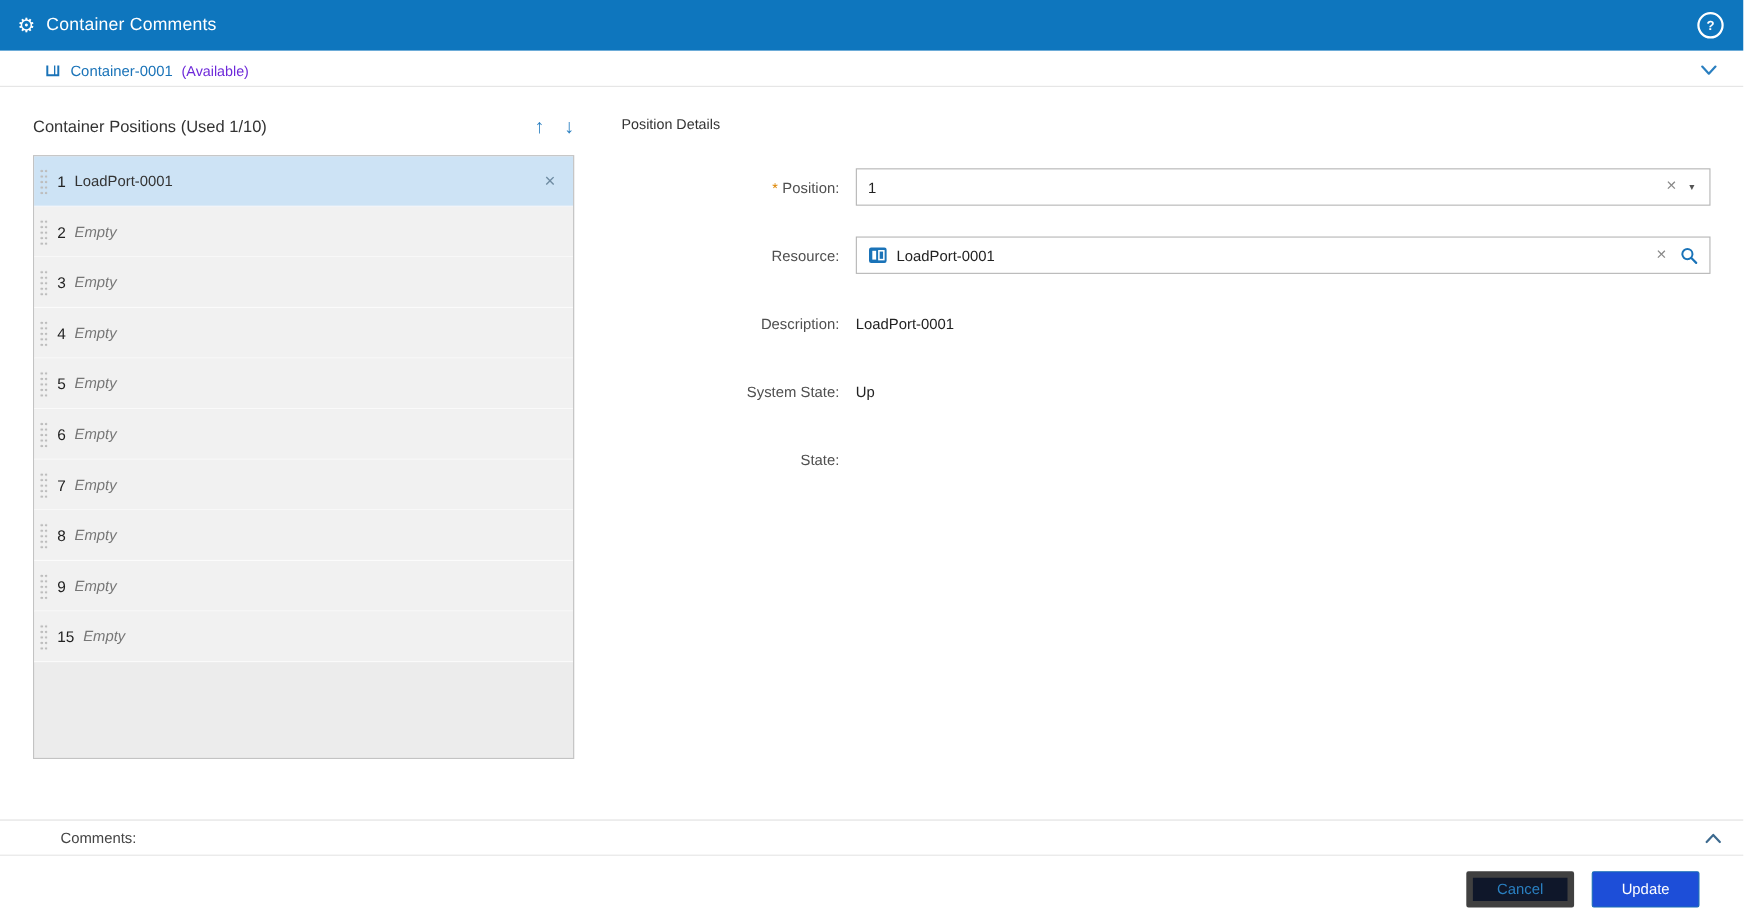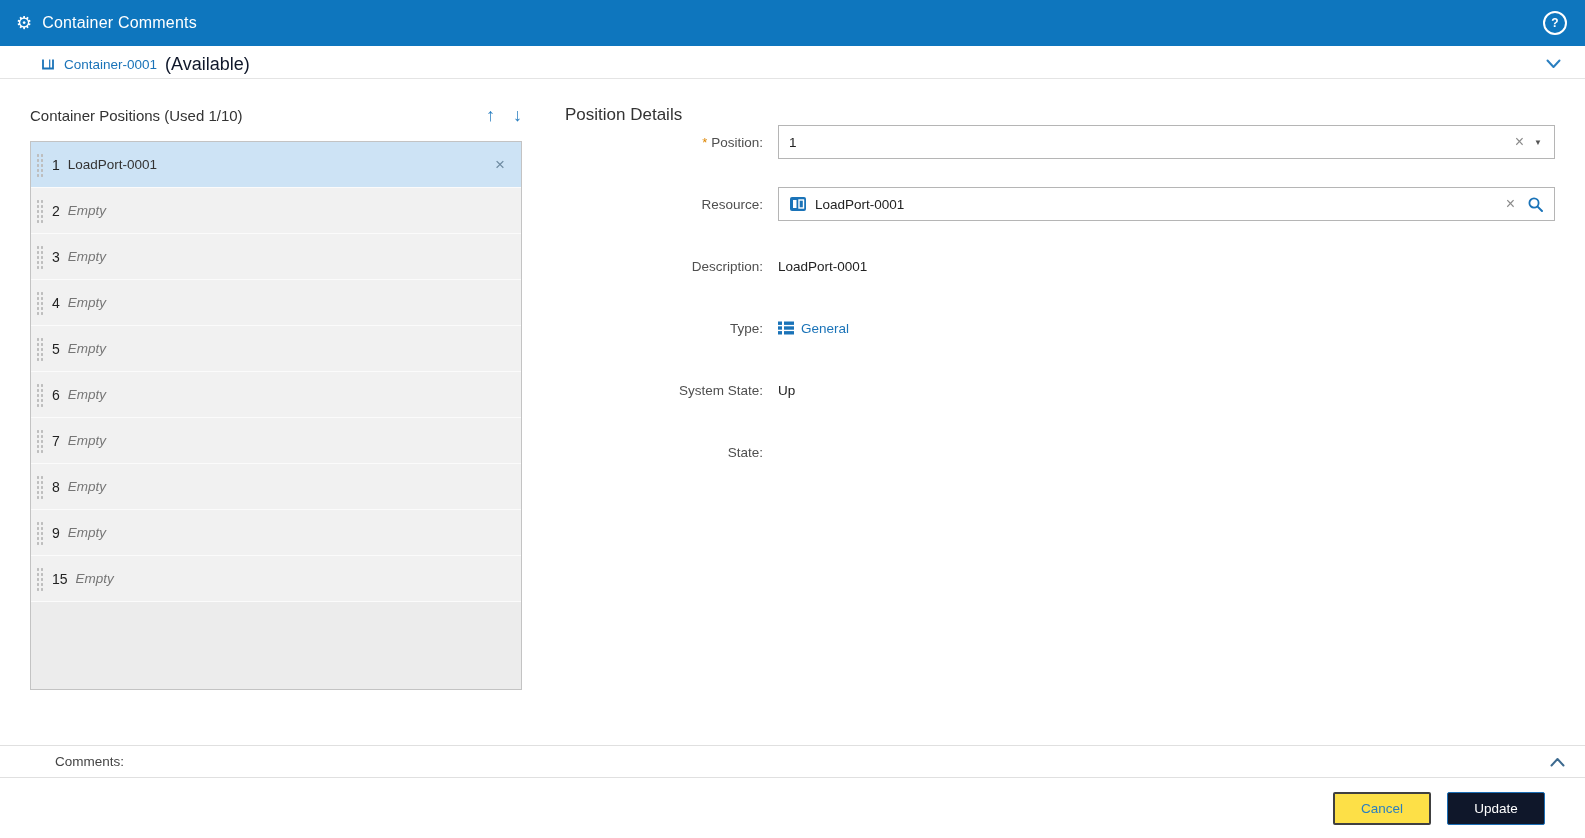--- a/index.html
+++ b/index.html
@@ -26,21 +26,21 @@
   }
 
   
   .breadcrumb {
     height: 33px; border-bottom: 1px solid #e4e4e4;
     display: flex; align-items: center;
     padding: 4px 20px 0 40px; box-sizing: border-box;
   }
   .crumb-icon { display: flex; }
   .crumb-link { color: #1a73b8; font-size: 13.5px; margin: 0 8px; cursor: pointer; text-decoration: none; }
-  .crumb-status { color: #0f172a; font-size: 18px; }
+  .crumb-status { color: #6d28d9; font-size: 13px; }
   .crumb-spacer { flex: 1; }
   .crumb-chevron { display: flex; margin-right: 4px; cursor: pointer; }
 
   
   .content { display: flex; height: 666px; box-sizing: border-box; }
 
   .left-col { width: 492px; margin-left: 30px; flex: none; padding-top: 26px; box-sizing: content-box; }
   .left-head { display: flex; align-items: center; height: 20px; margin-bottom: 16px; }
   .left-title { font-size: 15px; color: #333; flex: 1; }
   .arrow-btn { color: #2a7fc0; font-size: 18px; line-height: 1; margin-left: 18px; cursor: pointer; }
@@ -59,21 +59,21 @@
     width: 7px; height: 24px; margin-right: 9px; flex: none;
     background-image: radial-gradient(circle, #bdbdbd 1.1px, transparent 1.3px);
     background-size: 4px 5px;
   }
   .row-index { font-size: 14px; color: #222; margin-right: 8px; }
   .row-label { font-size: 13.5px; color: #333; }
   .list-row.empty .row-label { font-style: italic; color: #767676; }
   .row-close { margin-left: auto; margin-right: 16px; color: #6f8ca2; font-size: 17px; line-height: 1; cursor: pointer; }
 
   .right-col { flex: 1; padding: 26px 30px 0 43px; box-sizing: border-box; }
-  .details-title { font-size: 17px; color: #333; height: 20px; }
+  .details-title { font-size: 13px; color: #333; height: 20px; margin-bottom: 28px; }
 
   .form-row { display: flex; align-items: center; margin-bottom: 28px; min-height: 34px; }
   .form-label { width: 198px; text-align: right; padding-right: 15px; flex: none; font-size: 13.5px; color: #4f4f4f; }
   .required { color: #dd8500; margin-right: 4px; font-size: 13px; }
   .form-value { flex: 1; display: flex; align-items: center; min-height: 34px; }
 
   .input-box {
     flex: 1; height: 34px; border: 1px solid #b5b5b5; background: #fff;
     display: flex; align-items: center; padding-left: 10px; box-sizing: border-box;
   }
@@ -98,22 +98,22 @@
   
   .footer {
     height: 60px; display: flex; align-items: center; justify-content: flex-end;
     padding-right: 40px; gap: 16px; box-sizing: border-box; background: #fff;
   }
   .btn {
     height: 33px; min-width: 98px; font-size: 13.5px; border-radius: 2px;
     display: flex; align-items: center; justify-content: center;
     padding: 0 22px; box-sizing: border-box; cursor: pointer; font-family: inherit;
   }
-  .btn-cancel { background: #fde047; border: 2px solid #404040; color: #2a7fc0; }
-  .btn-update { background: #0f172a; border: 1px solid #1b6eb5; color: #fff; }
+  .btn-cancel { background: #0f172a; border: 6px solid #404040; color: #2a7fc0; }
+  .btn-update { background: #1d4ed8; border: 1px solid #1b6eb5; color: #fff; }
 </style>
 </head>
 <body>
 
 <div class="header">
   <span class="gear">⚙</span>
   <span class="header-title">Container Comments</span>
   <span class="header-spacer"></span>
   <span class="help-btn">?</span>
 </div>
@@ -246,36 +246,20 @@
       </div>
     </div>
 
     <div class="form-row">
       <div class="form-label">Description:</div>
       <div class="form-value">
         <span class="static-value">LoadPort-0001</span>
       </div>
     </div>
 
-    <div class="form-row">
-      <div class="form-label">Type:</div>
-      <div class="form-value">
-        <span class="type-icon">
-          <svg width="16" height="16" viewBox="0 0 16 16">
-            <rect x="0" y="1.5" width="4" height="3.4" fill="#1a73b8"></rect>
-              <rect x="6" y="1.5" width="10" height="3.4" fill="#1a73b8"></rect>
-            <rect x="0" y="6.3" width="4" height="3.4" fill="#1a73b8"></rect>
-              <rect x="6" y="6.3" width="10" height="3.4" fill="#1a73b8"></rect>
-            <rect x="0" y="11.1" width="4" height="3.4" fill="#1a73b8"></rect>
-              <rect x="6" y="11.1" width="10" height="3.4" fill="#1a73b8"></rect>
-          </svg>
-        </span>
-        <a class="type-link">General</a>
-      </div>
-    </div>
 
     <div class="form-row">
       <div class="form-label">System State:</div>
       <div class="form-value">
         <span class="static-value">Up</span>
       </div>
     </div>
 
     <div class="form-row">
       <div class="form-label">State:</div>

